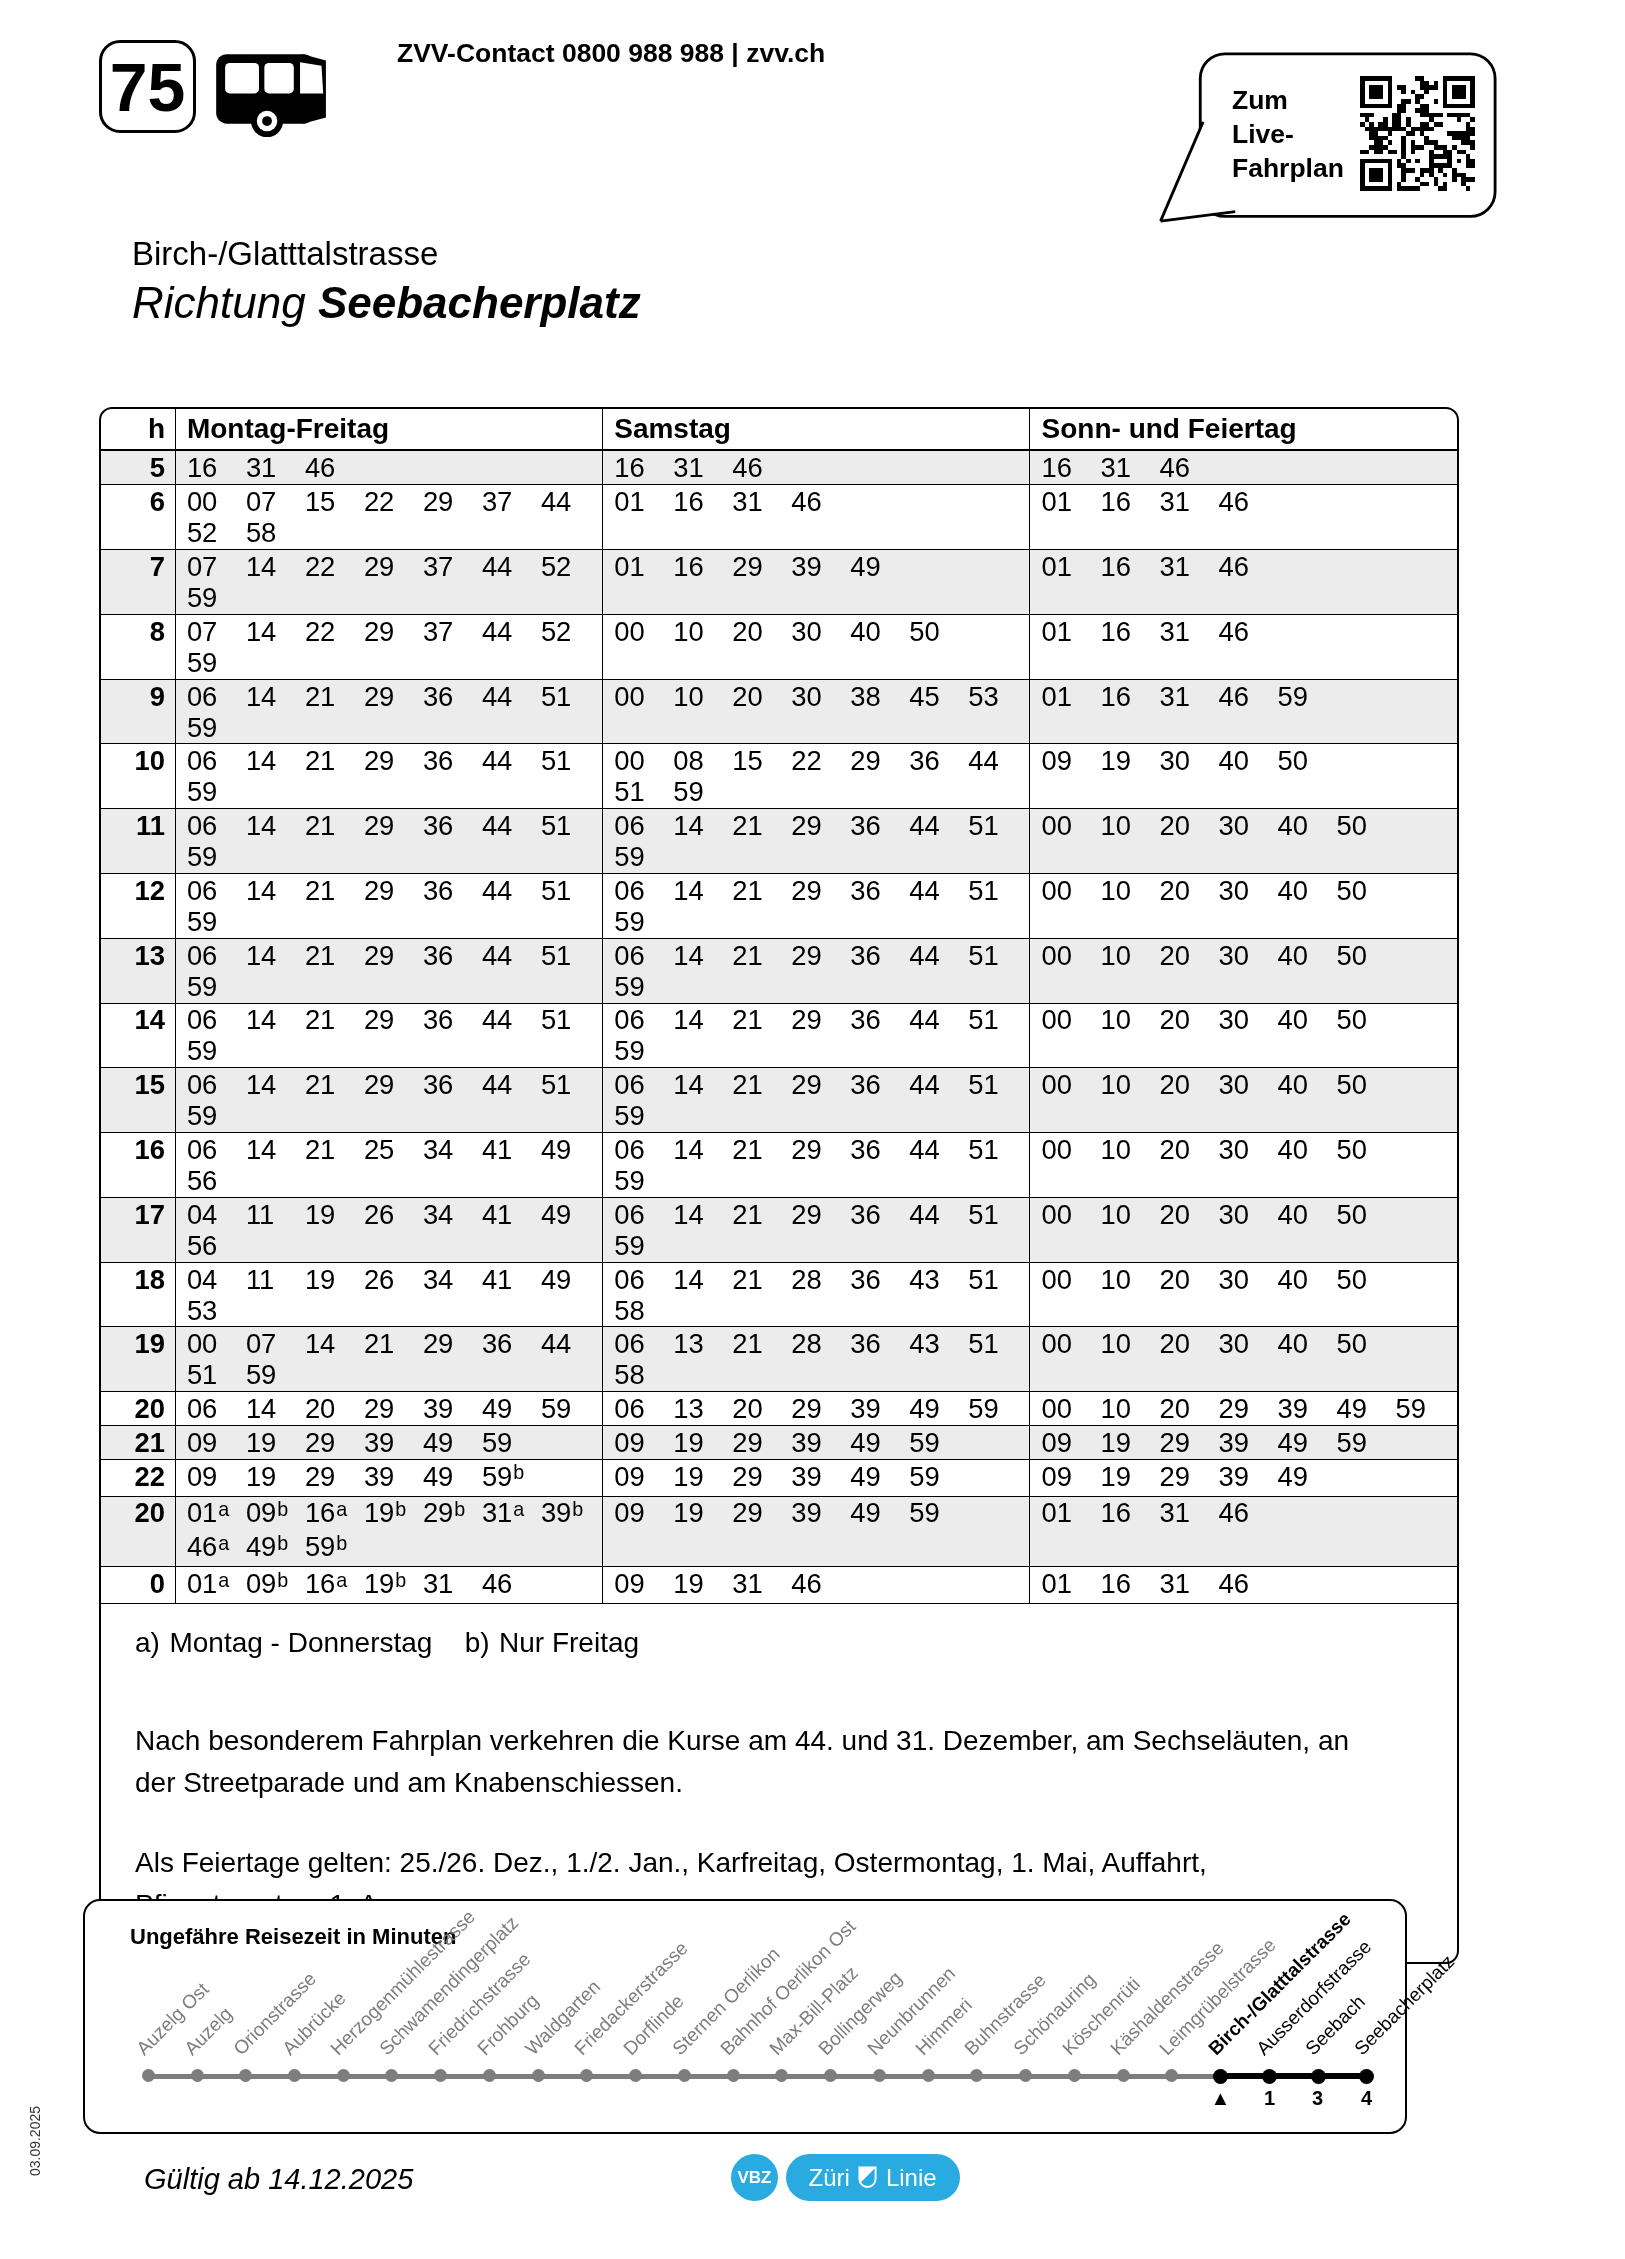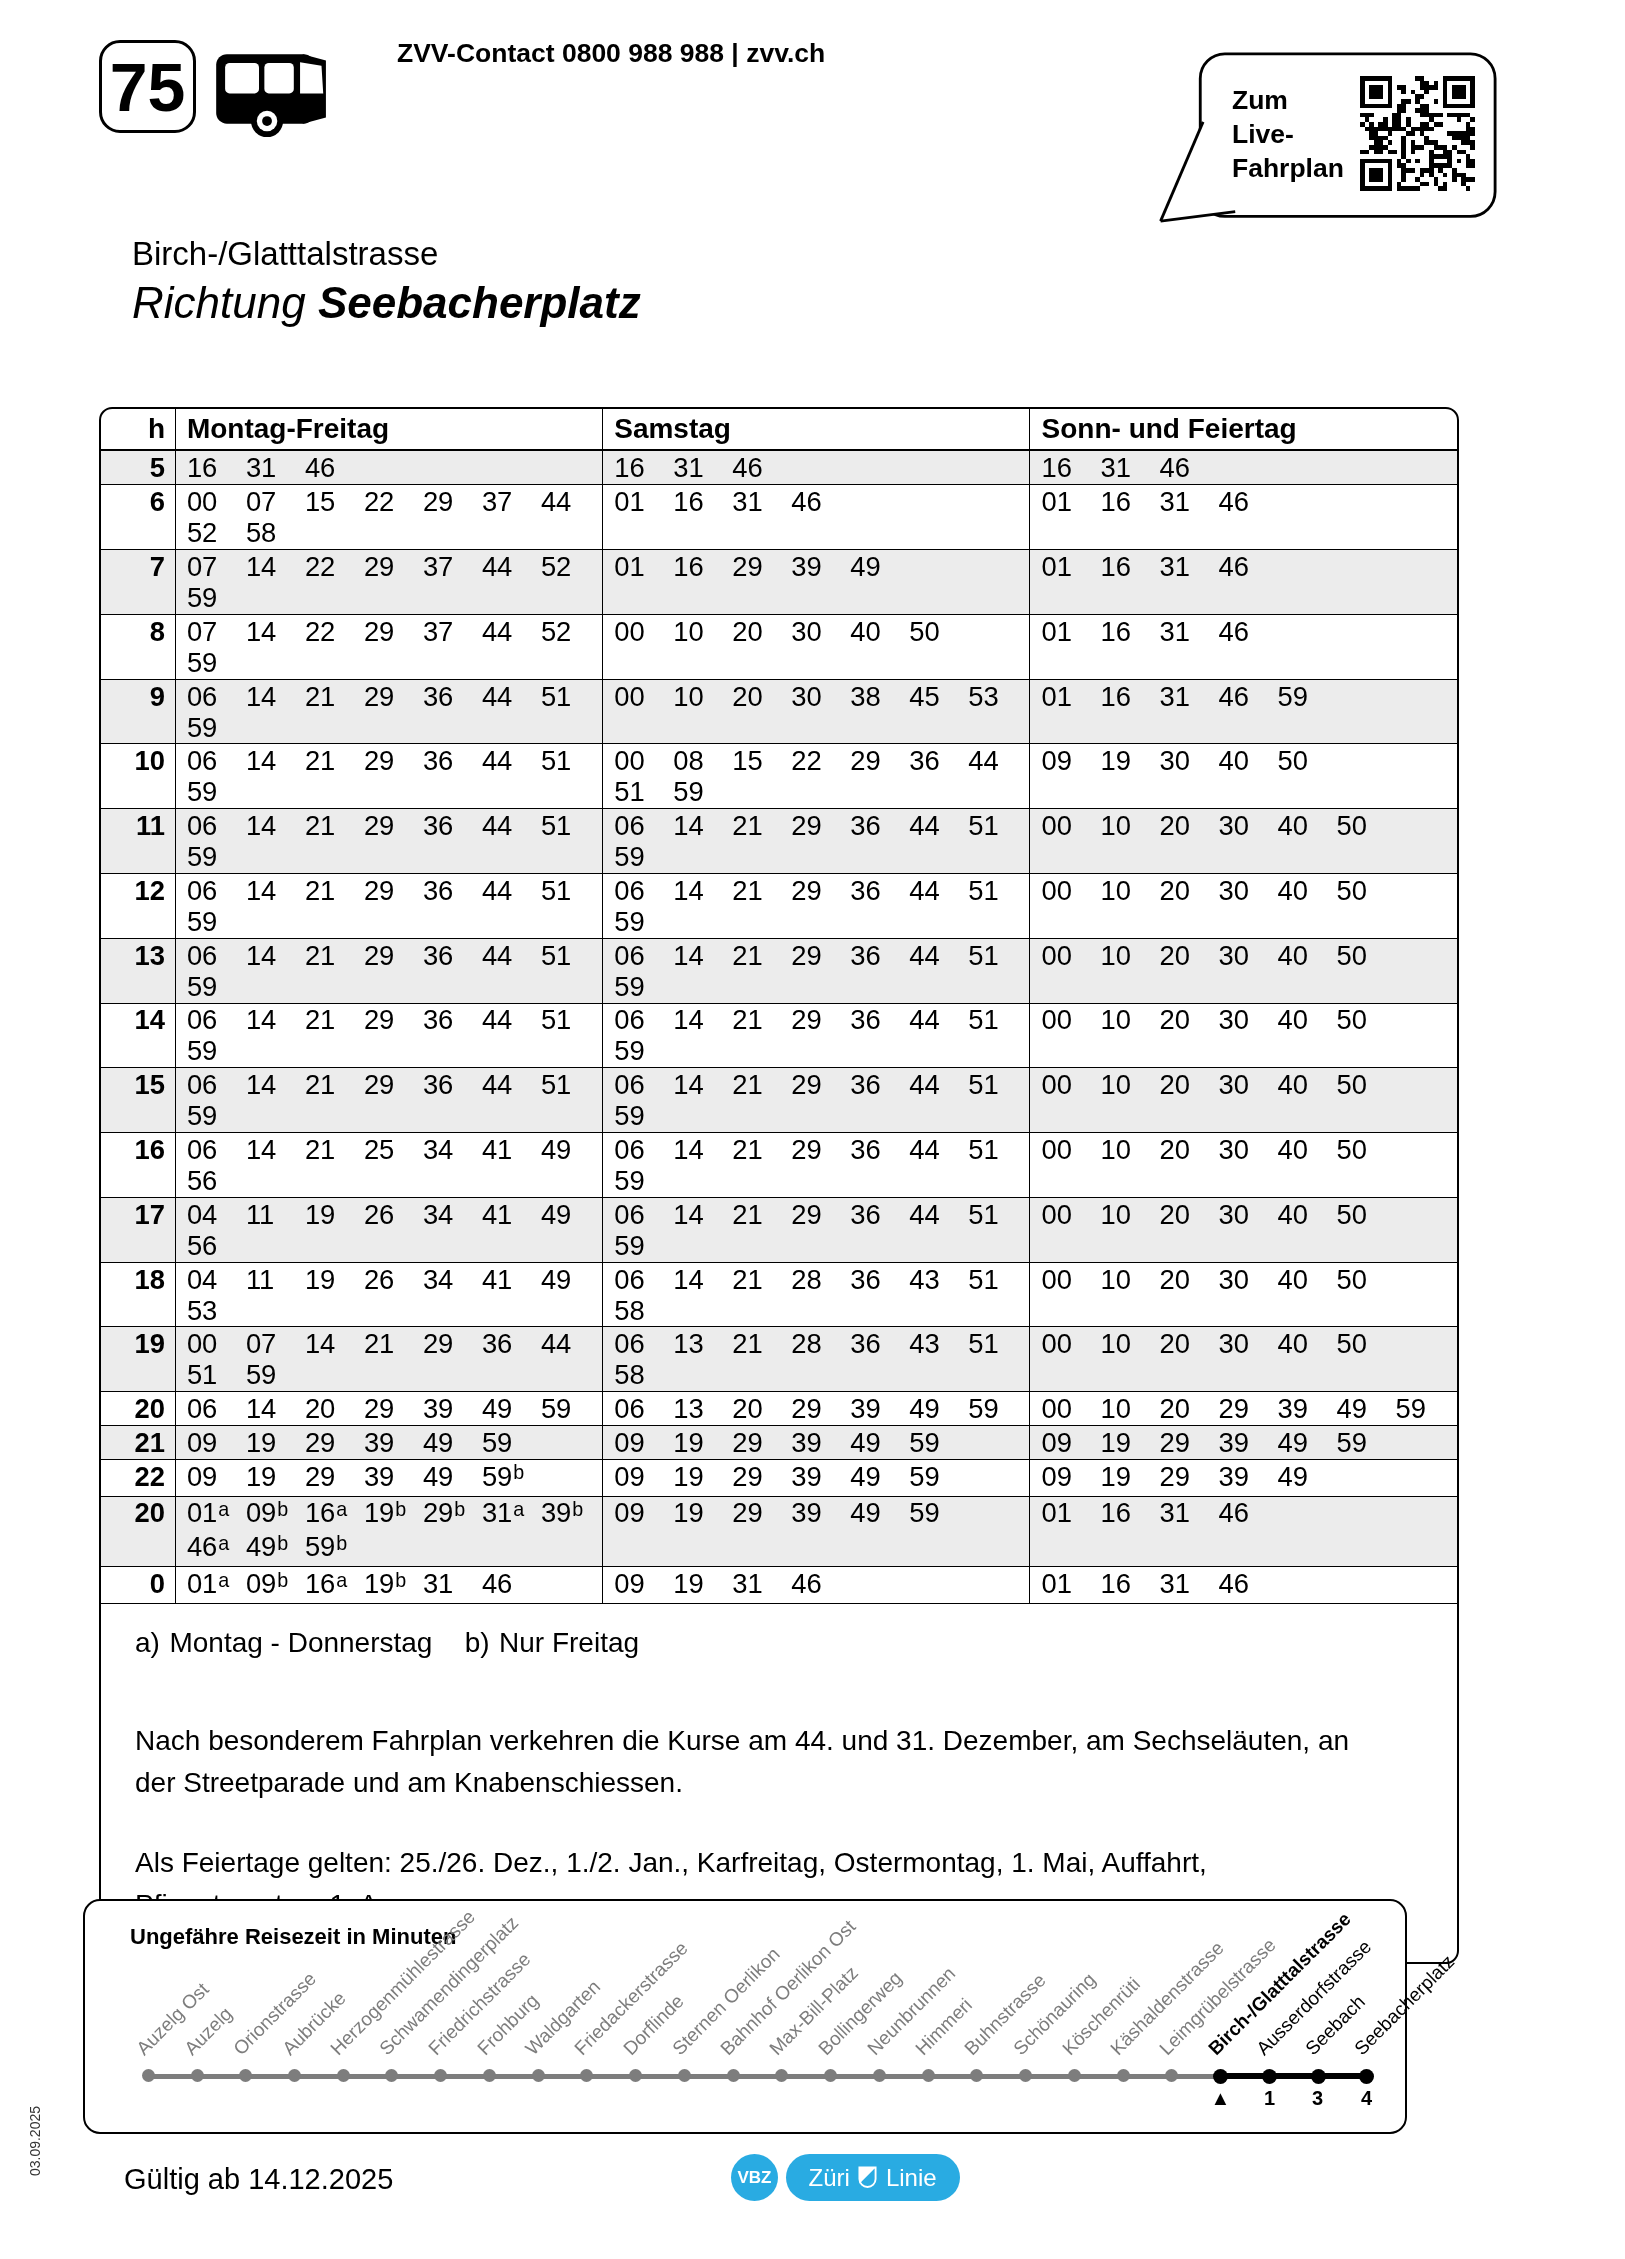--- a/index.html
+++ b/index.html
@@ -56,21 +56,21 @@
   .jlabel { position:absolute; white-space:nowrap; font-size:19px; height:21px; line-height:21px;
             transform:rotate(-45deg); transform-origin:0 100%; }
   .jlabel.past { color:#7d7d7d; }
   .jlabel.current { color:#000; font-weight:bold; }
   .jlabel.future { color:#000; }
   .jmark { position:absolute; width:47px; text-align:center; font-size:20px; font-weight:bold; }
 
   
   .printdate { position:absolute; left:26.5px; top:2106px; font-size:14px; color:#333;
                writing-mode:vertical-rl; transform:rotate(180deg); }
-  .valid { position:absolute; left:124px; top:2163px; font-size:29px; }
+  .valid { position:absolute; left:144px; top:2163px; font-size:29px;font-style:italic; }
   .vbzgroup { position:absolute; left:731px; top:2154px; display:flex; align-items:center; gap:7.6px; }
   .vbz-circle { width:47px; height:47px; border-radius:50%; background:var(--blue);
                 color:#fff; font-size:17px; font-weight:bold; display:flex;
                 align-items:center; justify-content:center; }
   .zueri-pill { height:47px; border-radius:24px; background:var(--blue); color:#fff;
                 display:flex; align-items:center; gap:8.5px; padding:0 23px; font-size:24px; }
   .zvvgroup { position:absolute; right:131px; top:2160px; display:flex; align-items:center; gap:15px; }
   .slogan { font-size:22px; font-weight:bold; letter-spacing:0.5px; }
   .zvvtext { font-size:42px; font-weight:bold; letter-spacing:-0.9px; }
 </style>

